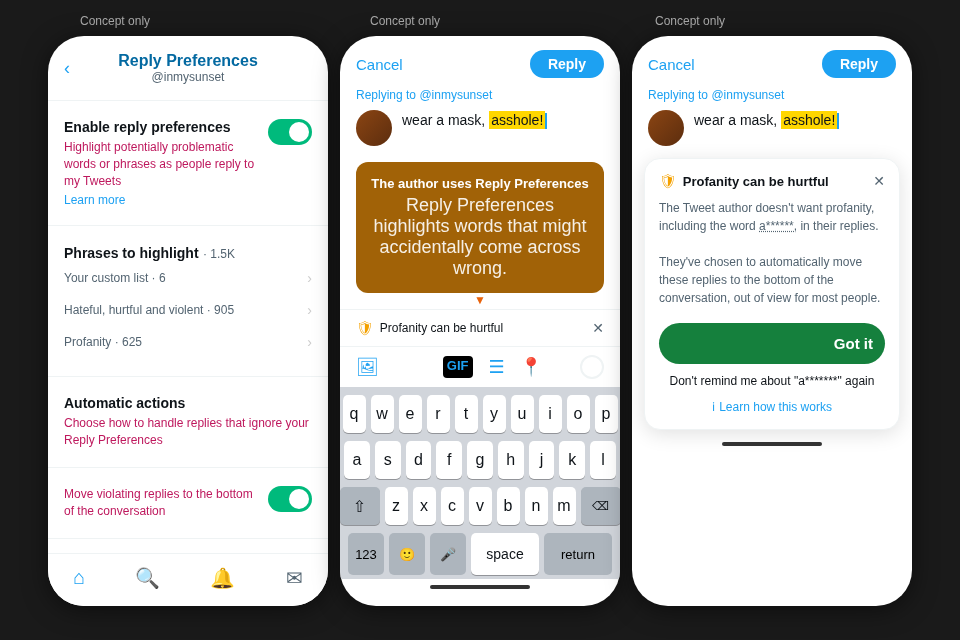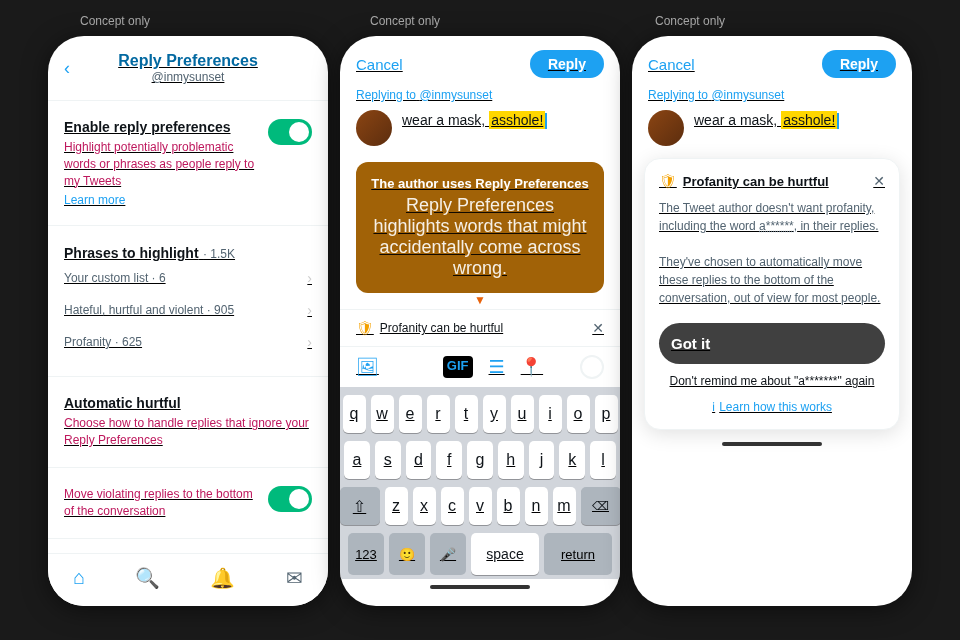--- a/index.html
+++ b/index.html
@@ -173,37 +173,37 @@
     }
     .popup-header {
       display: flex; align-items: center; justify-content: space-between; margin-bottom: 10px;
     }
     .popup-title-row { display: flex; align-items: center; gap: 6px; }
     .popup-title { font-size: 13px; font-weight: 600; color: #0f1419; }
     .popup-x { color: #536471; font-size: 14px; }
     .popup-body { font-size: 12px; color: #536471; line-height: 1.5; margin-bottom: 10px; }
     .popup-word { text-decoration: underline; text-decoration-style: dotted; }
     .popup-got-it {
-      background: #404040; color: white; border-radius: 24px;
-      padding: 12px; text-align: left; font-size: 15px; font-weight: 700;
+      background: #15803d; color: white; border-radius: 24px;
+      padding: 12px; text-align: right; font-size: 15px; font-weight: 700;
       margin-bottom: 10px;
       margin-top: 16px;
     }
     .popup-remind { text-align: center; font-size: 12px; color: #0f1419; margin-bottom: 10px; }
     .popup-learn { text-align: center; font-size: 12px; color: #1da1f2; }
     .popup-learn-icon { margin-right: 4px; }
     .s3-home-bar { height: 4px; background: #333; border-radius: 2px; width: 100px; margin: 8px auto 0; }
     .label1 { left: 80px; }
     .label2 { left: 360px; }
     .label3 { left: 645px; }
   </style>
 </head>
 <body>
 
-<div style="position:relative; width:960px; height:520px;text-decoration:underline;">
+<div style="position:relative; width:960px; height:520px;">
 
   <span class="concept-label label1" style="left: 80px;">Concept only</span>
   <span class="concept-label label2" style="left: 370px;">Concept only</span>
   <span class="concept-label label3" style="left: 655px;">Concept only</span>
 
   <div class="screens-container">
 
     <div class="phone-frame screen1">
       <div class="s1-header">
         <span class="s1-back">‹</span>
@@ -239,21 +239,21 @@
           <span>Hateful, hurtful and violent · 905</span>
           <span class="chevron">›</span>
         </div>
         <div class="phrases-item">
           <span>Profanity · 625</span>
           <span class="chevron">›</span>
         </div>
       </div>
       <div class="s1-divider"></div>
       <div class="s1-section">
-        <div class="s1-label">Automatic hurtful</div>
+        <div class="s1-label">Automatic actions</div>
         <div class="s1-desc">Choose how to handle replies that ignore your Reply Preferences</div>
       </div>
       <div class="s1-divider"></div>
       <div class="s1-section">
         <div class="s1-row">
           <div class="s1-desc" style="max-width:200px;">Move violating replies to the bottom of the conversation</div>
           <div class="toggle-on"></div>
         </div>
       </div>
       <div class="s1-divider"></div>

